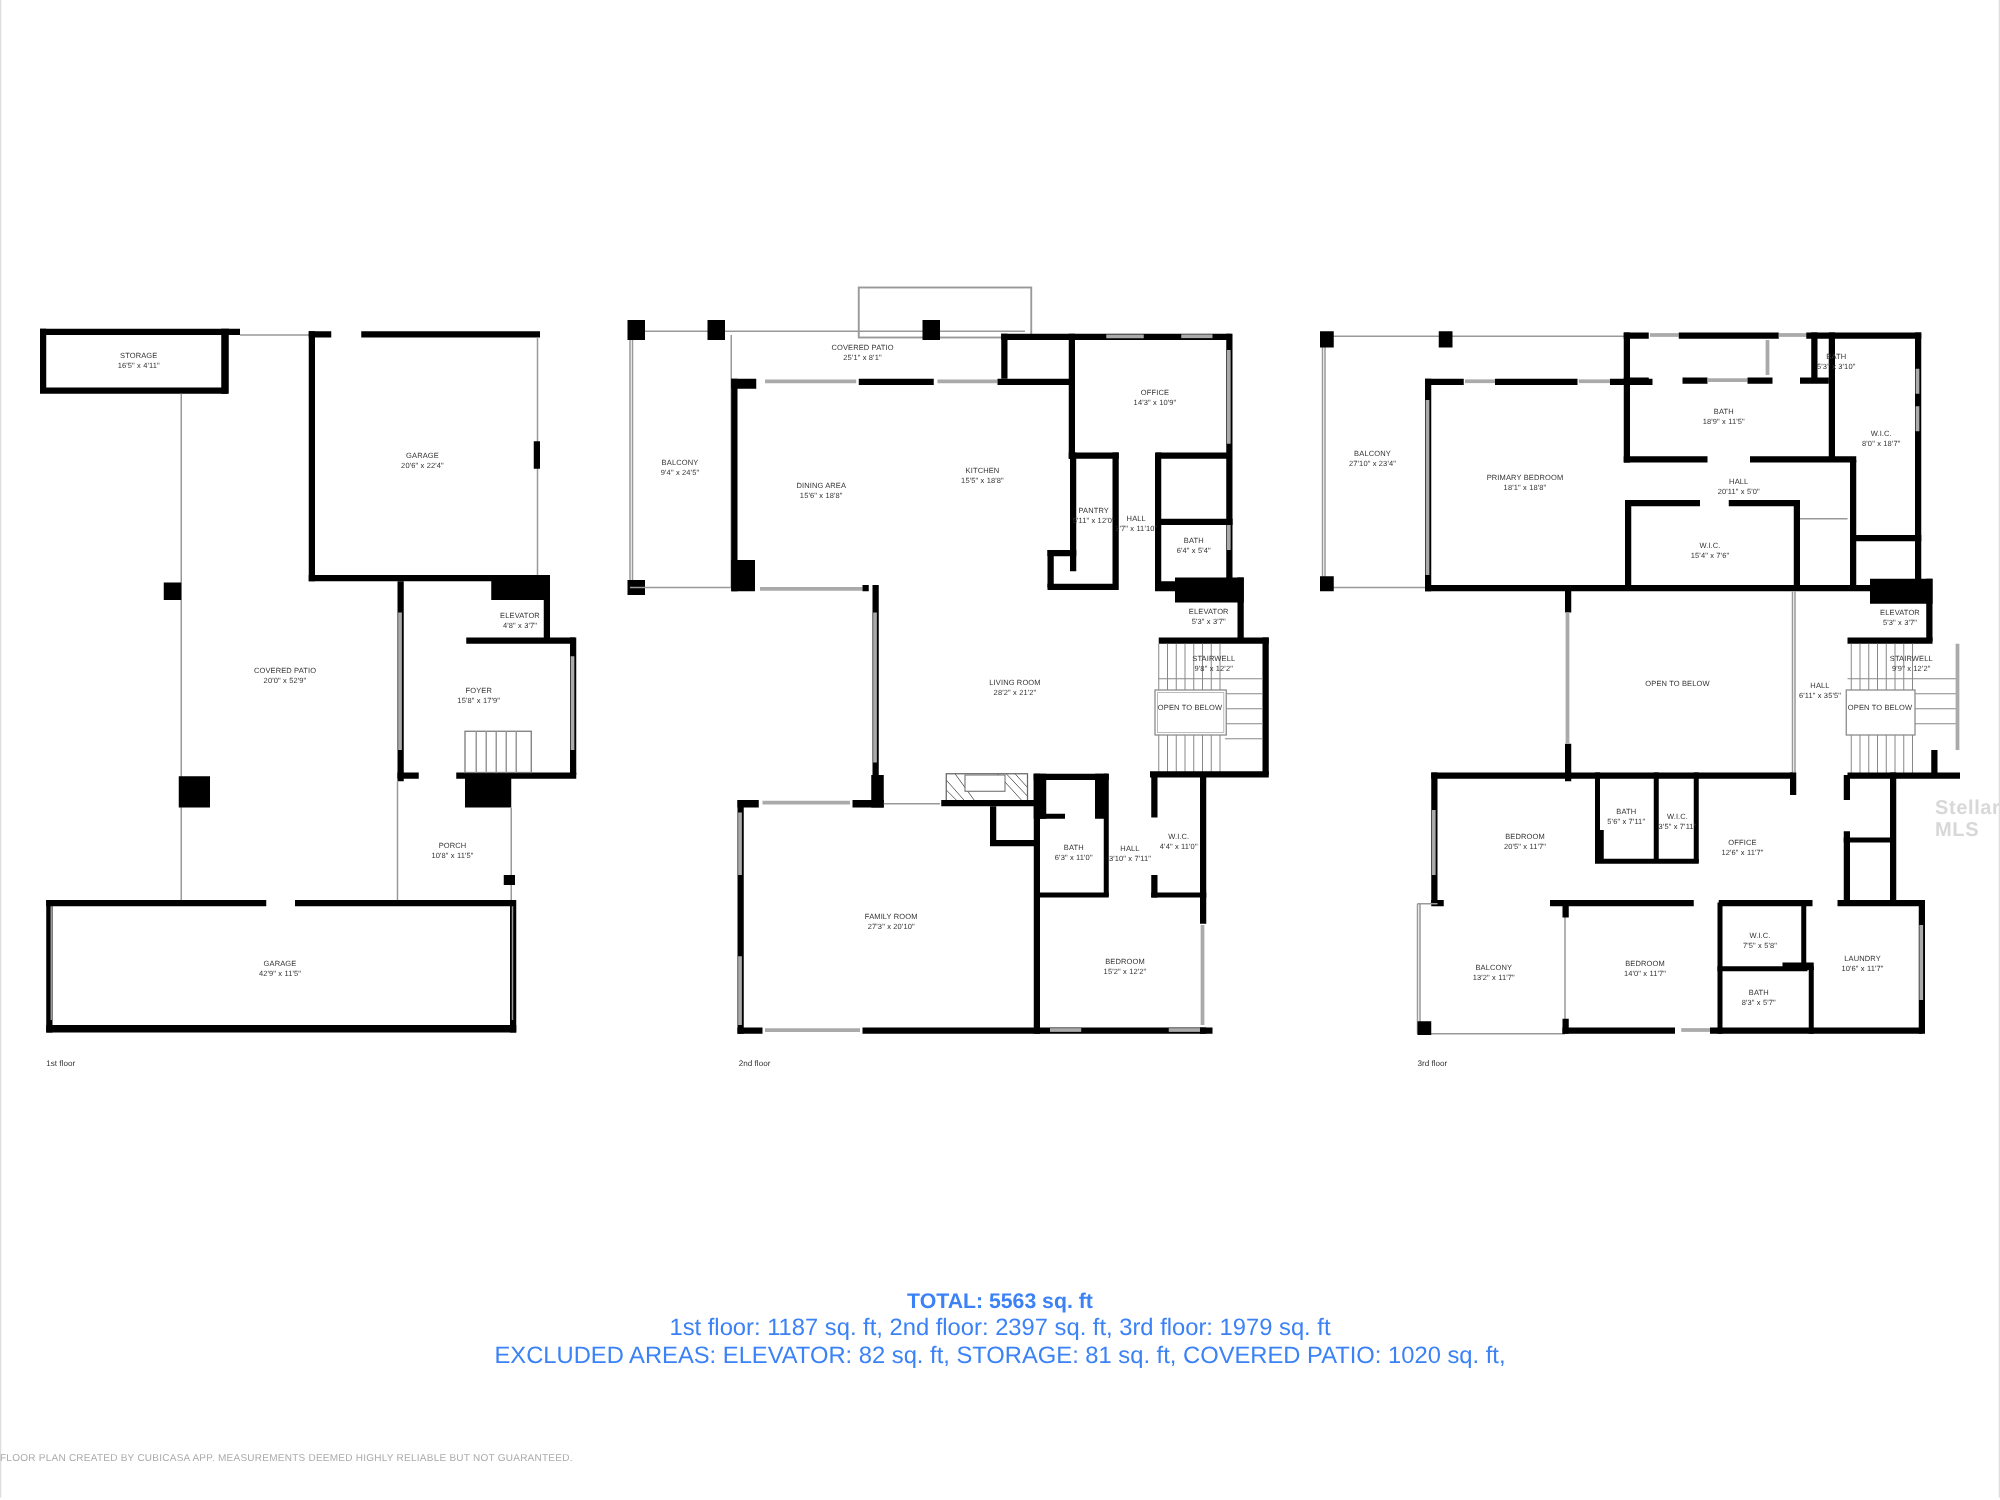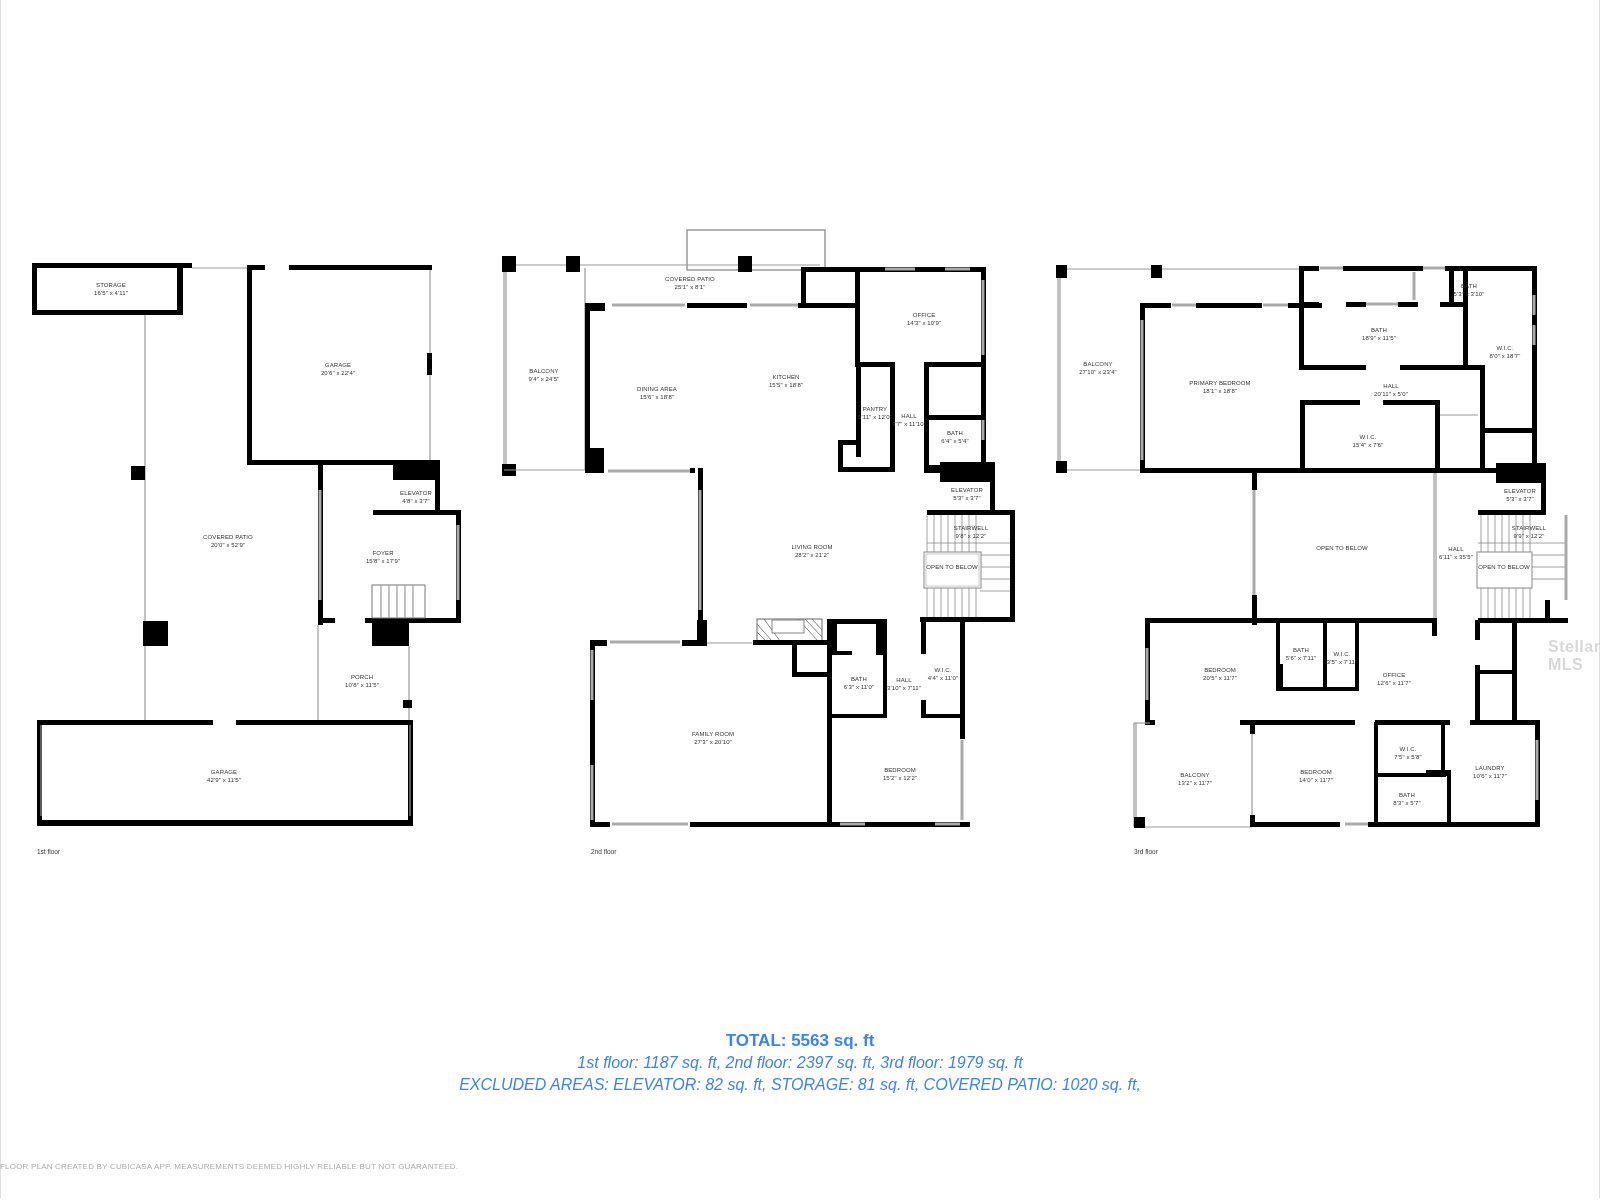--- a/index.html
+++ b/index.html
@@ -7,21 +7,21 @@
   .frame { position:absolute; left:0; top:0; width:1598px; height:1198px; border-left:1px solid #ddd; border-right:1px solid #ddd; }
   svg.plan { position:absolute; left:0; top:0; width:1600px; height:1200px; }
   .wall { fill:#000; }
   .thin { stroke:#999; stroke-width:1.2; fill:none; }
   .win  { stroke:#aaa; stroke-width:3; fill:none; }
   .room-label { position:absolute; transform:translate(-50%,-50%); text-align:center; font-size:6px; line-height:8px; color:#333; white-space:nowrap; letter-spacing:0.1px; }
   .room-label span { display:block; }
   .floor-label { position:absolute; font-size:6.5px; color:#333; }
   .summary { position:absolute; left:0; width:1600px; top:1030px; text-align:center; font-family:"Liberation Sans", sans-serif; color:#3b82f6; }
   .summary .total { font-weight:bold; font-size:17px; line-height:22px; }
-  .summary .line { font-size:16px; line-height:22px;font-style:italic; }
+  .summary .line { font-size:19px; line-height:22px; }
   .credit { position:absolute; top:1162px; left:0; width:1600px; text-align:left; font-size:8px; color:#aaa; letter-spacing:0.2px; }
   .watermark { position:absolute; left:1548px; top:590px; font-size:16px; color:#d8d8d8; font-weight:bold; letter-spacing:0.5px;margin-top:48px; }
 </style>
 </head>
 <body>
 
 <div class="frame"></div>
 
 <svg class="plan" viewBox="0 0 1600 1200">
 

